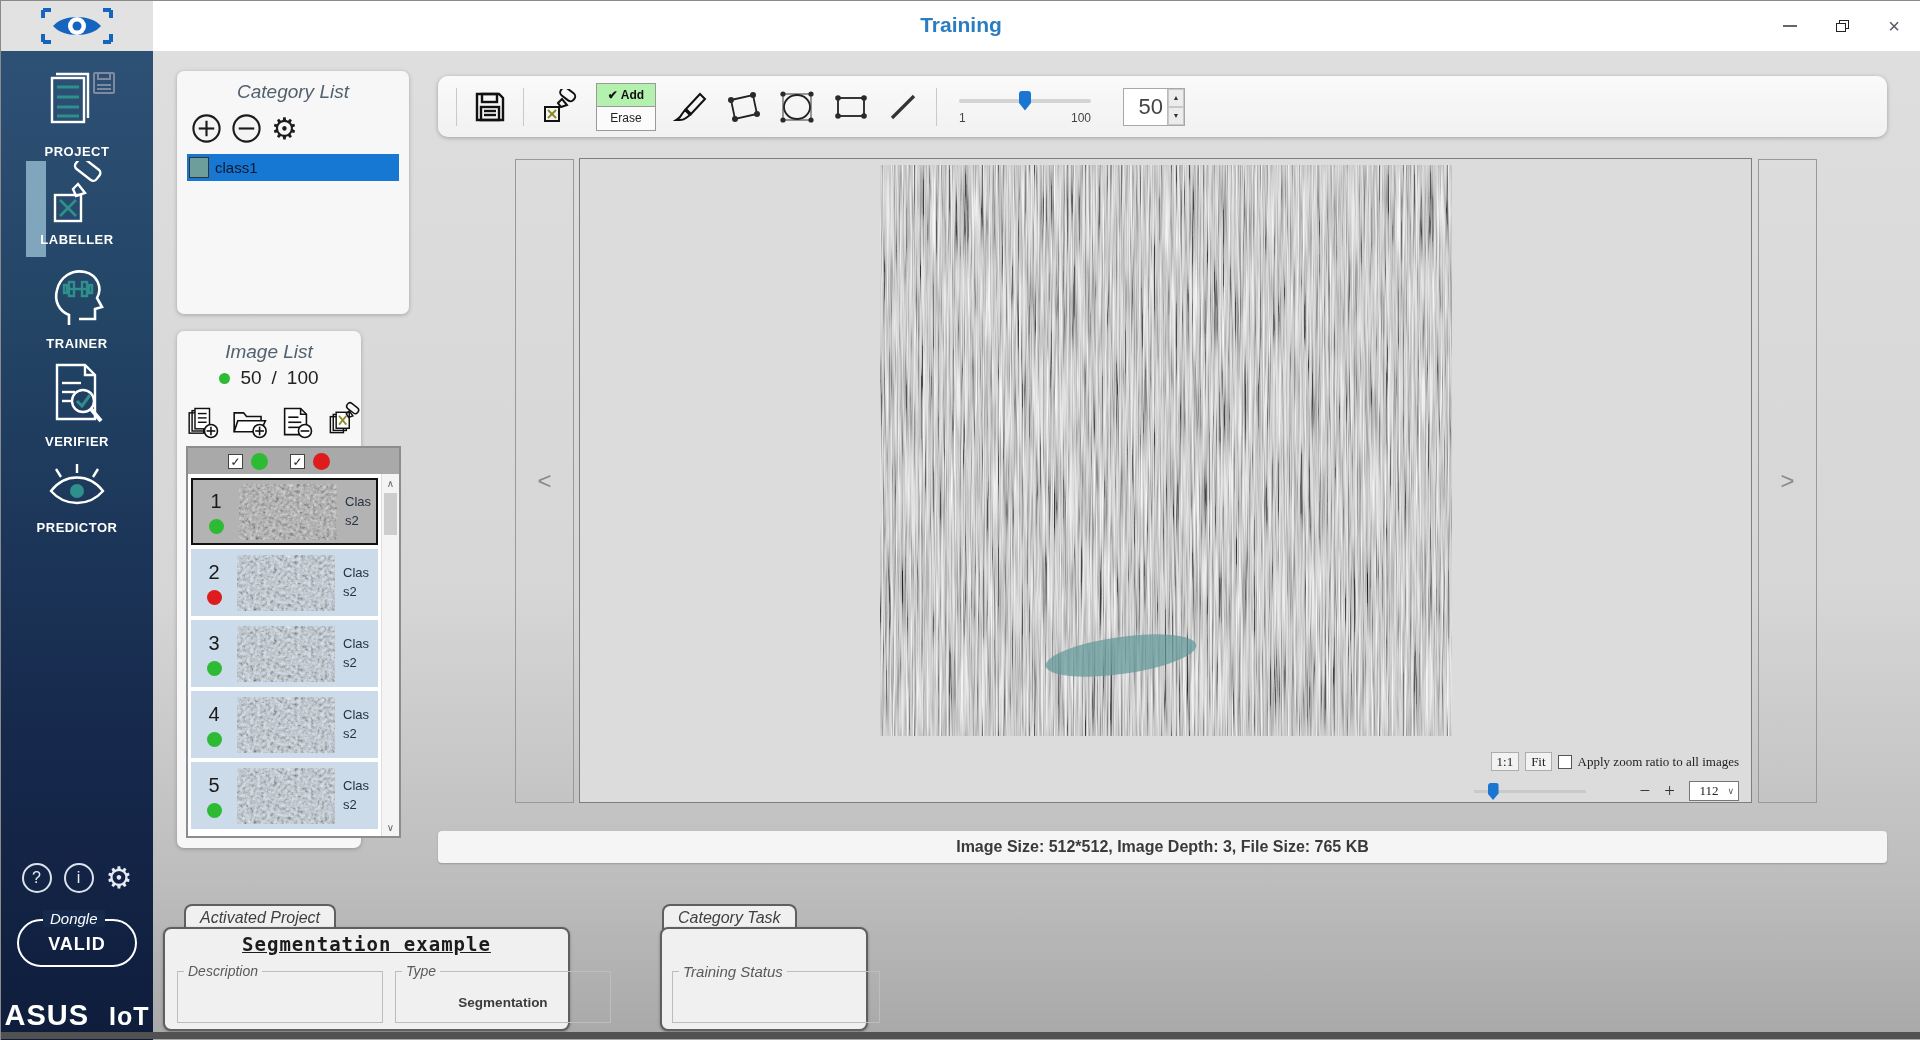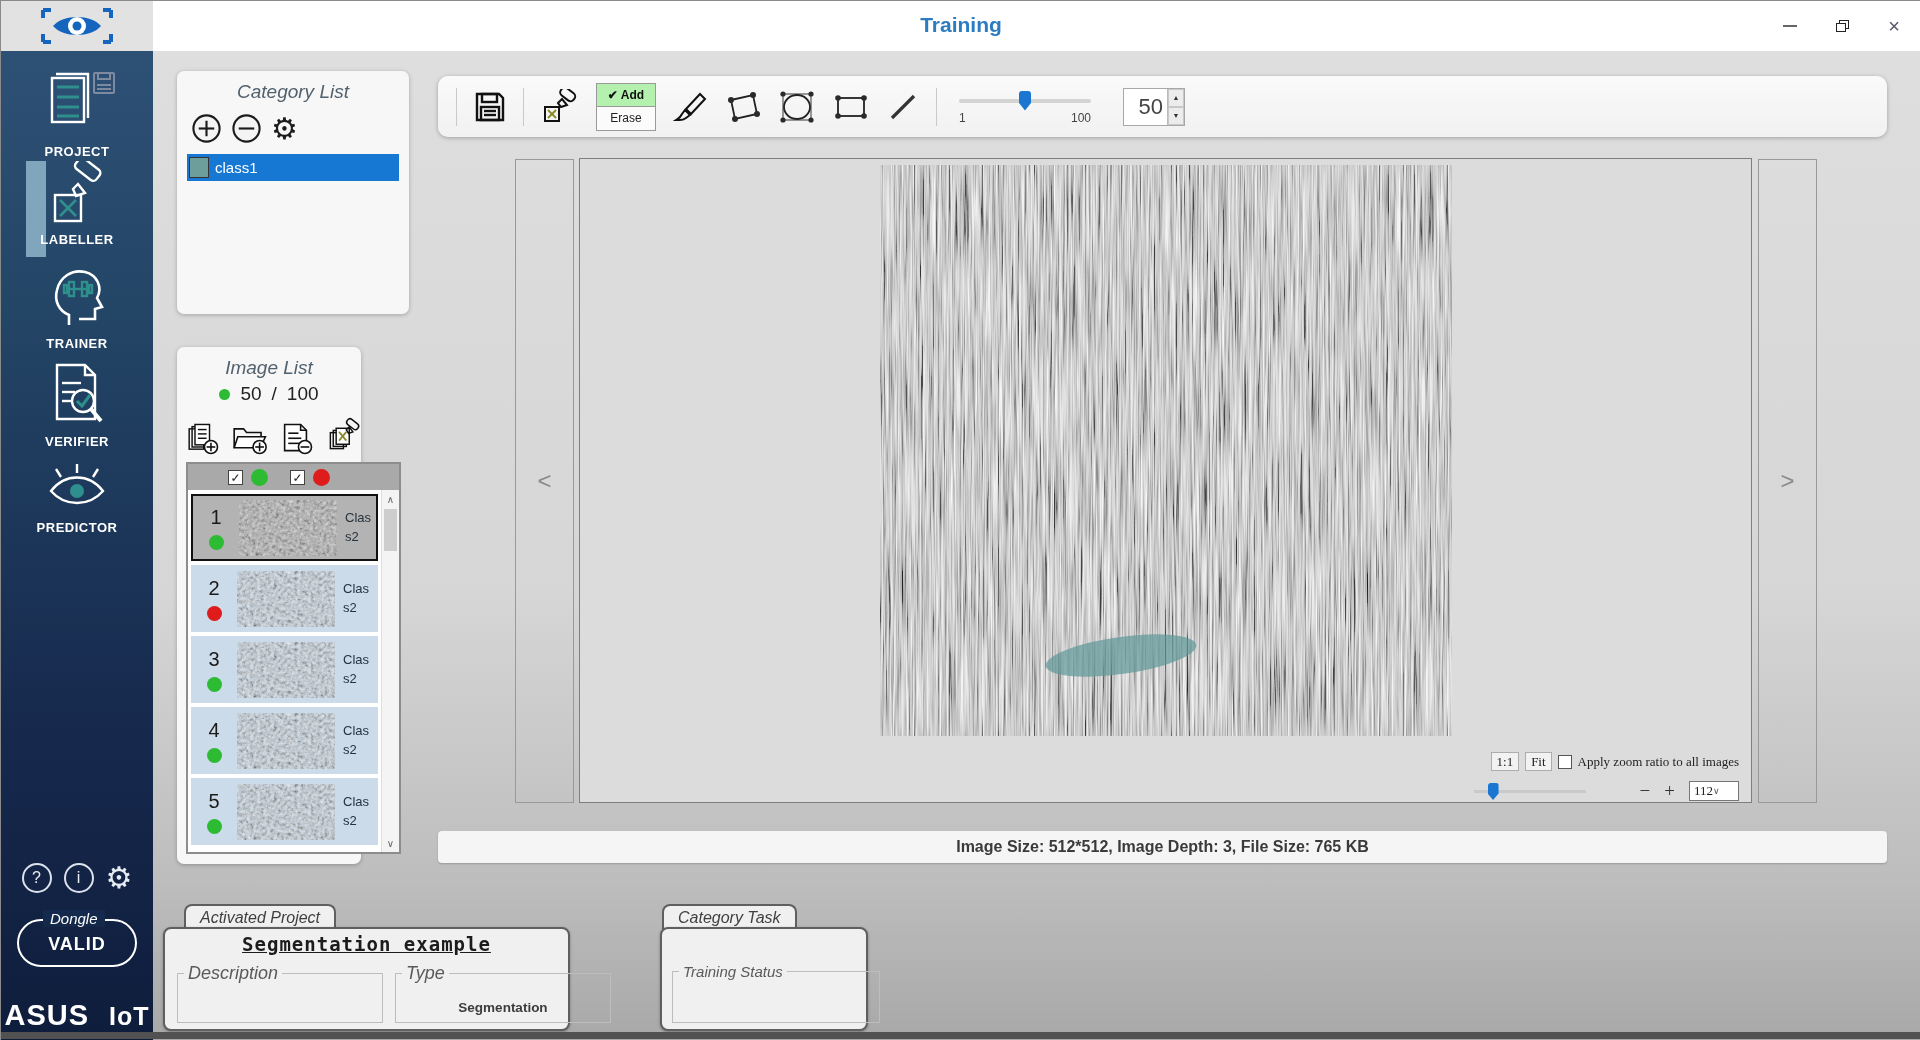--- a/index.html
+++ b/index.html
@@ -40,24 +40,24 @@
   .bottom-strip { position:absolute; left:0; bottom:0; width:1920px; height:7px; background:#515151; }
 
   .panel { position:absolute; background:#f7f7f7; border-radius:7px; box-shadow:0 1px 4px rgba(0,0,0,.25); }
   .panel-title { text-align:center; font-style:italic; font-size:19px; color:#52616e; padding-top:10px; }
 
   
   .category-panel { left:24px; top:20px; width:232px; height:243px; }
   .cat-icons { display:flex; gap:9px; padding:10px 0 6px 14px; align-items:center; }
   .cat-row { margin:4px 10px 0 10px; height:27px; display:flex; align-items:center; background:#1778d4; }
   .cat-swatch { width:20px; height:21px; border:1px solid #333; margin-left:2px; }
-  .cat-name { color:#ffffff; font-size:15px; margin-left:6px; }
-
-  
-  .image-panel { left:24px; top:296px; width:184px; height:517px; }
+  .cat-name { color:#0f172a; font-size:15px; margin-left:6px; }
+
+  
+  .image-panel { left:24px; top:280px; width:184px; height:517px; }
   .count-row { display:flex; align-items:center; justify-content:center; gap:10px; font-size:19px; color:#222; margin-top:4px; }
   .count-dot { width:11px; height:11px; border-radius:50%; }
   .img-icons { display:flex; align-items:flex-end; gap:12px; padding:8px 0 4px 10px; }
   .list-frame { position:absolute; left:9px; top:115px; width:215px; height:392px; border:2px solid #8d8d8d; background:#fff; }
   .list-header { height:26px; background:#a9a9a9; display:flex; align-items:center; gap:8px; padding-left:40px; }
   .hdr-group { display:flex; align-items:center; gap:8px; margin-right:14px; }
   .hdr-check { width:15px; height:15px; background:#fff; border:1px solid #444; font-size:12px; line-height:14px; text-align:center; color:#222; }
   .hdr-dot { width:17px; height:17px; border-radius:50%; }
   .list-body { position:absolute; left:0; top:26px; right:18px; bottom:0; overflow:hidden; background:#fff; }
   .img-item { margin:4px 3px 0 3px; height:67px; background:#ccdbe9; display:flex; align-items:center; }
@@ -99,37 +99,37 @@
   .main-image-wrap svg { display:block; width:572px; height:571px; }
   .annotation-ellipse { position:absolute; left:165px; top:472px; width:152px; height:37px; background:rgba(99,153,154,.72); border-radius:50%; transform:rotate(-8deg); }
   .zoom-row1 { position:absolute; right:12px; top:593px; display:flex; align-items:center; gap:6px; font-family:"Liberation Serif",serif; font-size:13px; color:#222; }
   .zoom-btn { border:1px solid #adadad; background:#f2f2f2; padding:0 5px; height:19px; line-height:17px; font-size:13px; }
   .zoom-check { width:14px; height:14px; border:1px solid #555; background:#fff; }
   .zoom-row2 { position:absolute; right:12px; top:621px; display:flex; align-items:center; gap:14px; }
   .zslider { position:relative; width:112px; height:18px; margin-right:40px; }
   .zslider-track { position:absolute; left:0; right:0; top:8px; height:3px; background:#c9c9c9; }
   .zslider-thumb { position:absolute; left:14px; top:1px; width:11px; height:17px; background:#1b76d2; border-radius:3px 3px 0 0; clip-path:polygon(0 0,100% 0,100% 62%,50% 100%,0 62%); }
   .zminus,.zplus { font-size:19px; color:#333; font-family:"Liberation Serif",serif; }
-  .zoom-select { display:flex; align-items:center; justify-content:flex-start; width:50px; height:20px; border:1px solid #777; background:#fff; font-family:"Liberation Serif",serif; font-size:13px; padding:8px 4px; color:#222; }
+  .zoom-select { display:flex; align-items:center; justify-content:flex-end; width:50px; height:20px; border:1px solid #777; background:#fff; font-family:"Liberation Serif",serif; font-size:13px; padding:8px 4px; color:#222;gap:9px; }
   .zoom-select .chev { font-size:9px; color:#555; }
 
   
   .status-bar { position:absolute; left:285px; top:780px; width:1449px; height:32px; background:#f5f5f5; border-radius:4px; box-shadow:0 1px 2px rgba(0,0,0,.2); display:flex; align-items:center; justify-content:center; }
   .status-text { font-size:16px; font-weight:bold; color:#3a3a3a; }
 
   
   .tab { position:absolute; height:25px; background:#f0f0f0; border:2px solid #5f5f5f; border-bottom:none; border-radius:8px 8px 0 0; font-style:italic; font-size:16px; color:#3f3f3f; display:flex; align-items:center; padding:0 14px; }
   .proj-tab { left:31px; top:853px; }
   .task-tab { left:509px; top:853px; }
   .bottom-panel { position:absolute; top:876px; height:104px; background:#f0f0f0; border:2px solid #5f5f5f; border-radius:8px; box-shadow:0 1px 3px rgba(0,0,0,.3); }
   .project-panel { left:10px; width:407px; }
   .task-panel { left:507px; width:208px; }
   .proj-name { text-align:center; font-family:"DejaVu Sans Mono",monospace; font-weight:bold; font-size:19px; color:#1c1c1c; text-decoration:underline; margin-top:4px; letter-spacing:1px; }
   fieldset { border:1px solid #bdbdbd; position:absolute; }
-  legend { font-style:italic; font-size:18px; color:#5a5a5a; padding:0 4px; margin-left:6px; }
+  legend { font-style:italic; font-size:14px; color:#5a5a5a; padding:0 4px; margin-left:6px; }
   .fs-desc { left:12px; top:34px; width:206px; height:60px; }
   .fs-type { left:230px; top:34px; width:216px; height:60px; }
   .type-value { text-align:center; font-size:13.5px; font-weight:bold; color:#3c3c3c; margin-top:16px; }
   .fs-train { left:10px; top:34px; width:208px; height:60px; }
   .fs-train legend { font-size:15px; }
 </style>
 </head>
 <body>
 
 <svg width="0" height="0" style="position:absolute" aria-hidden="true">

